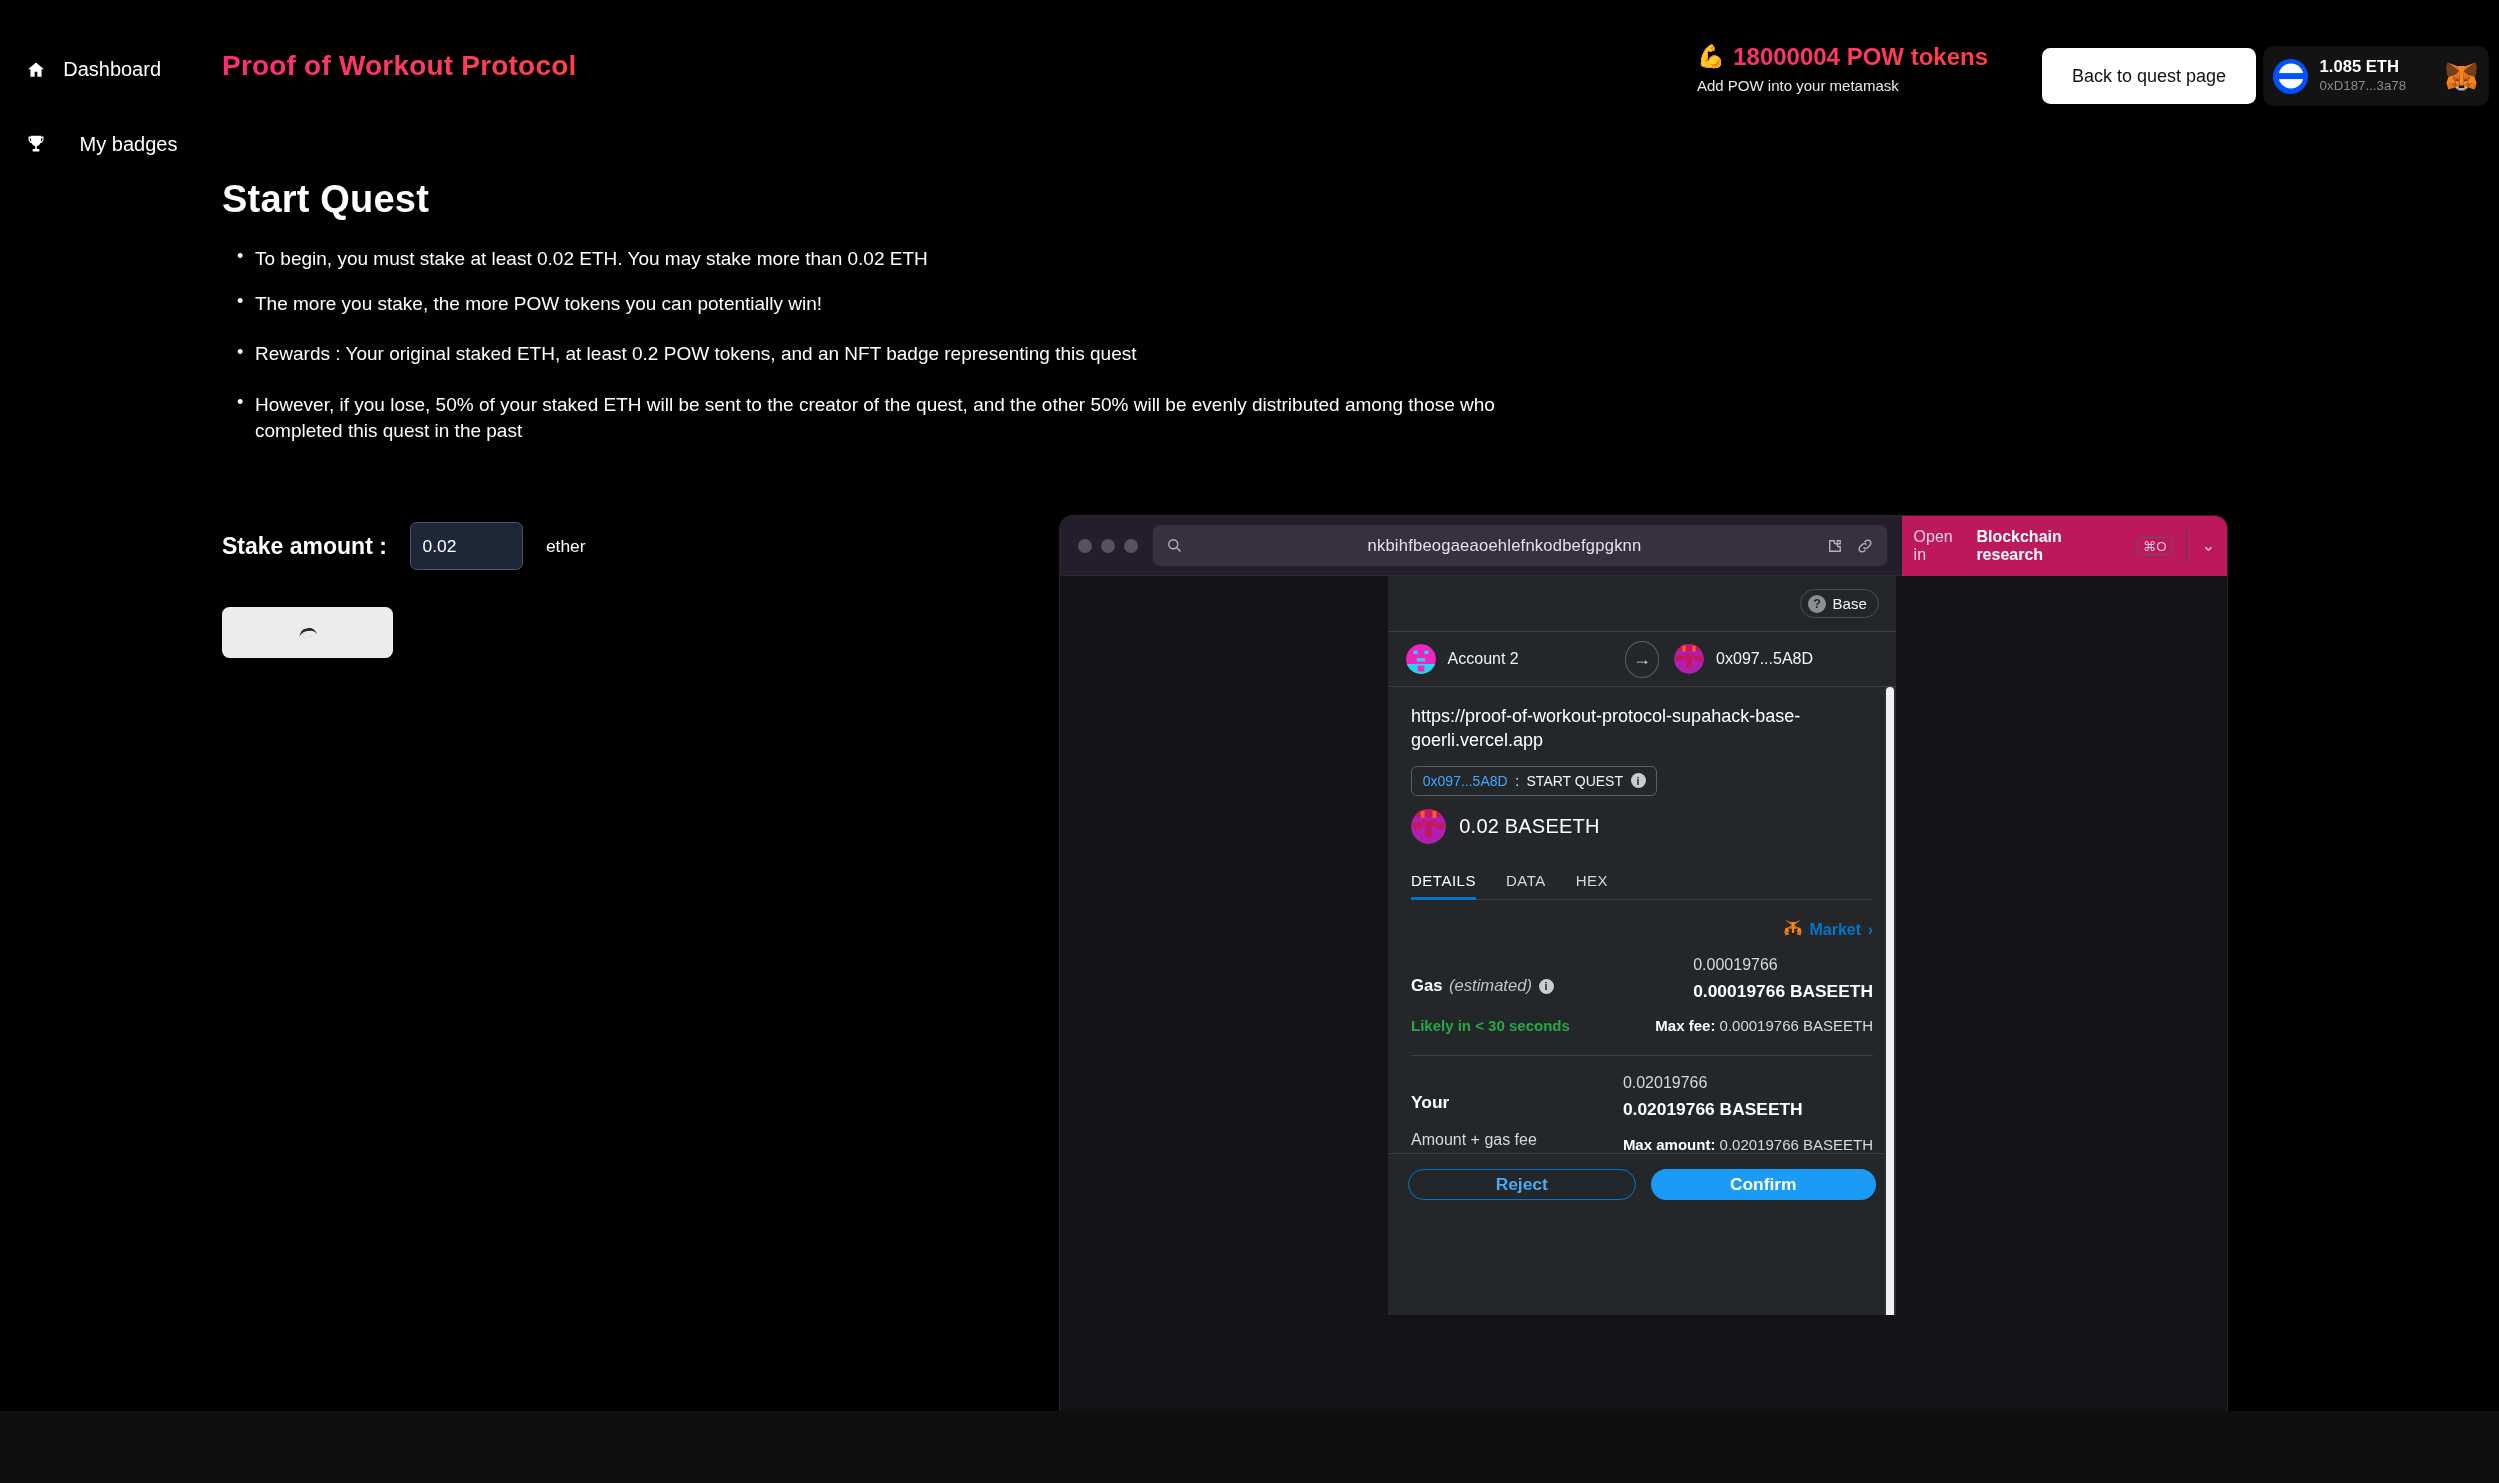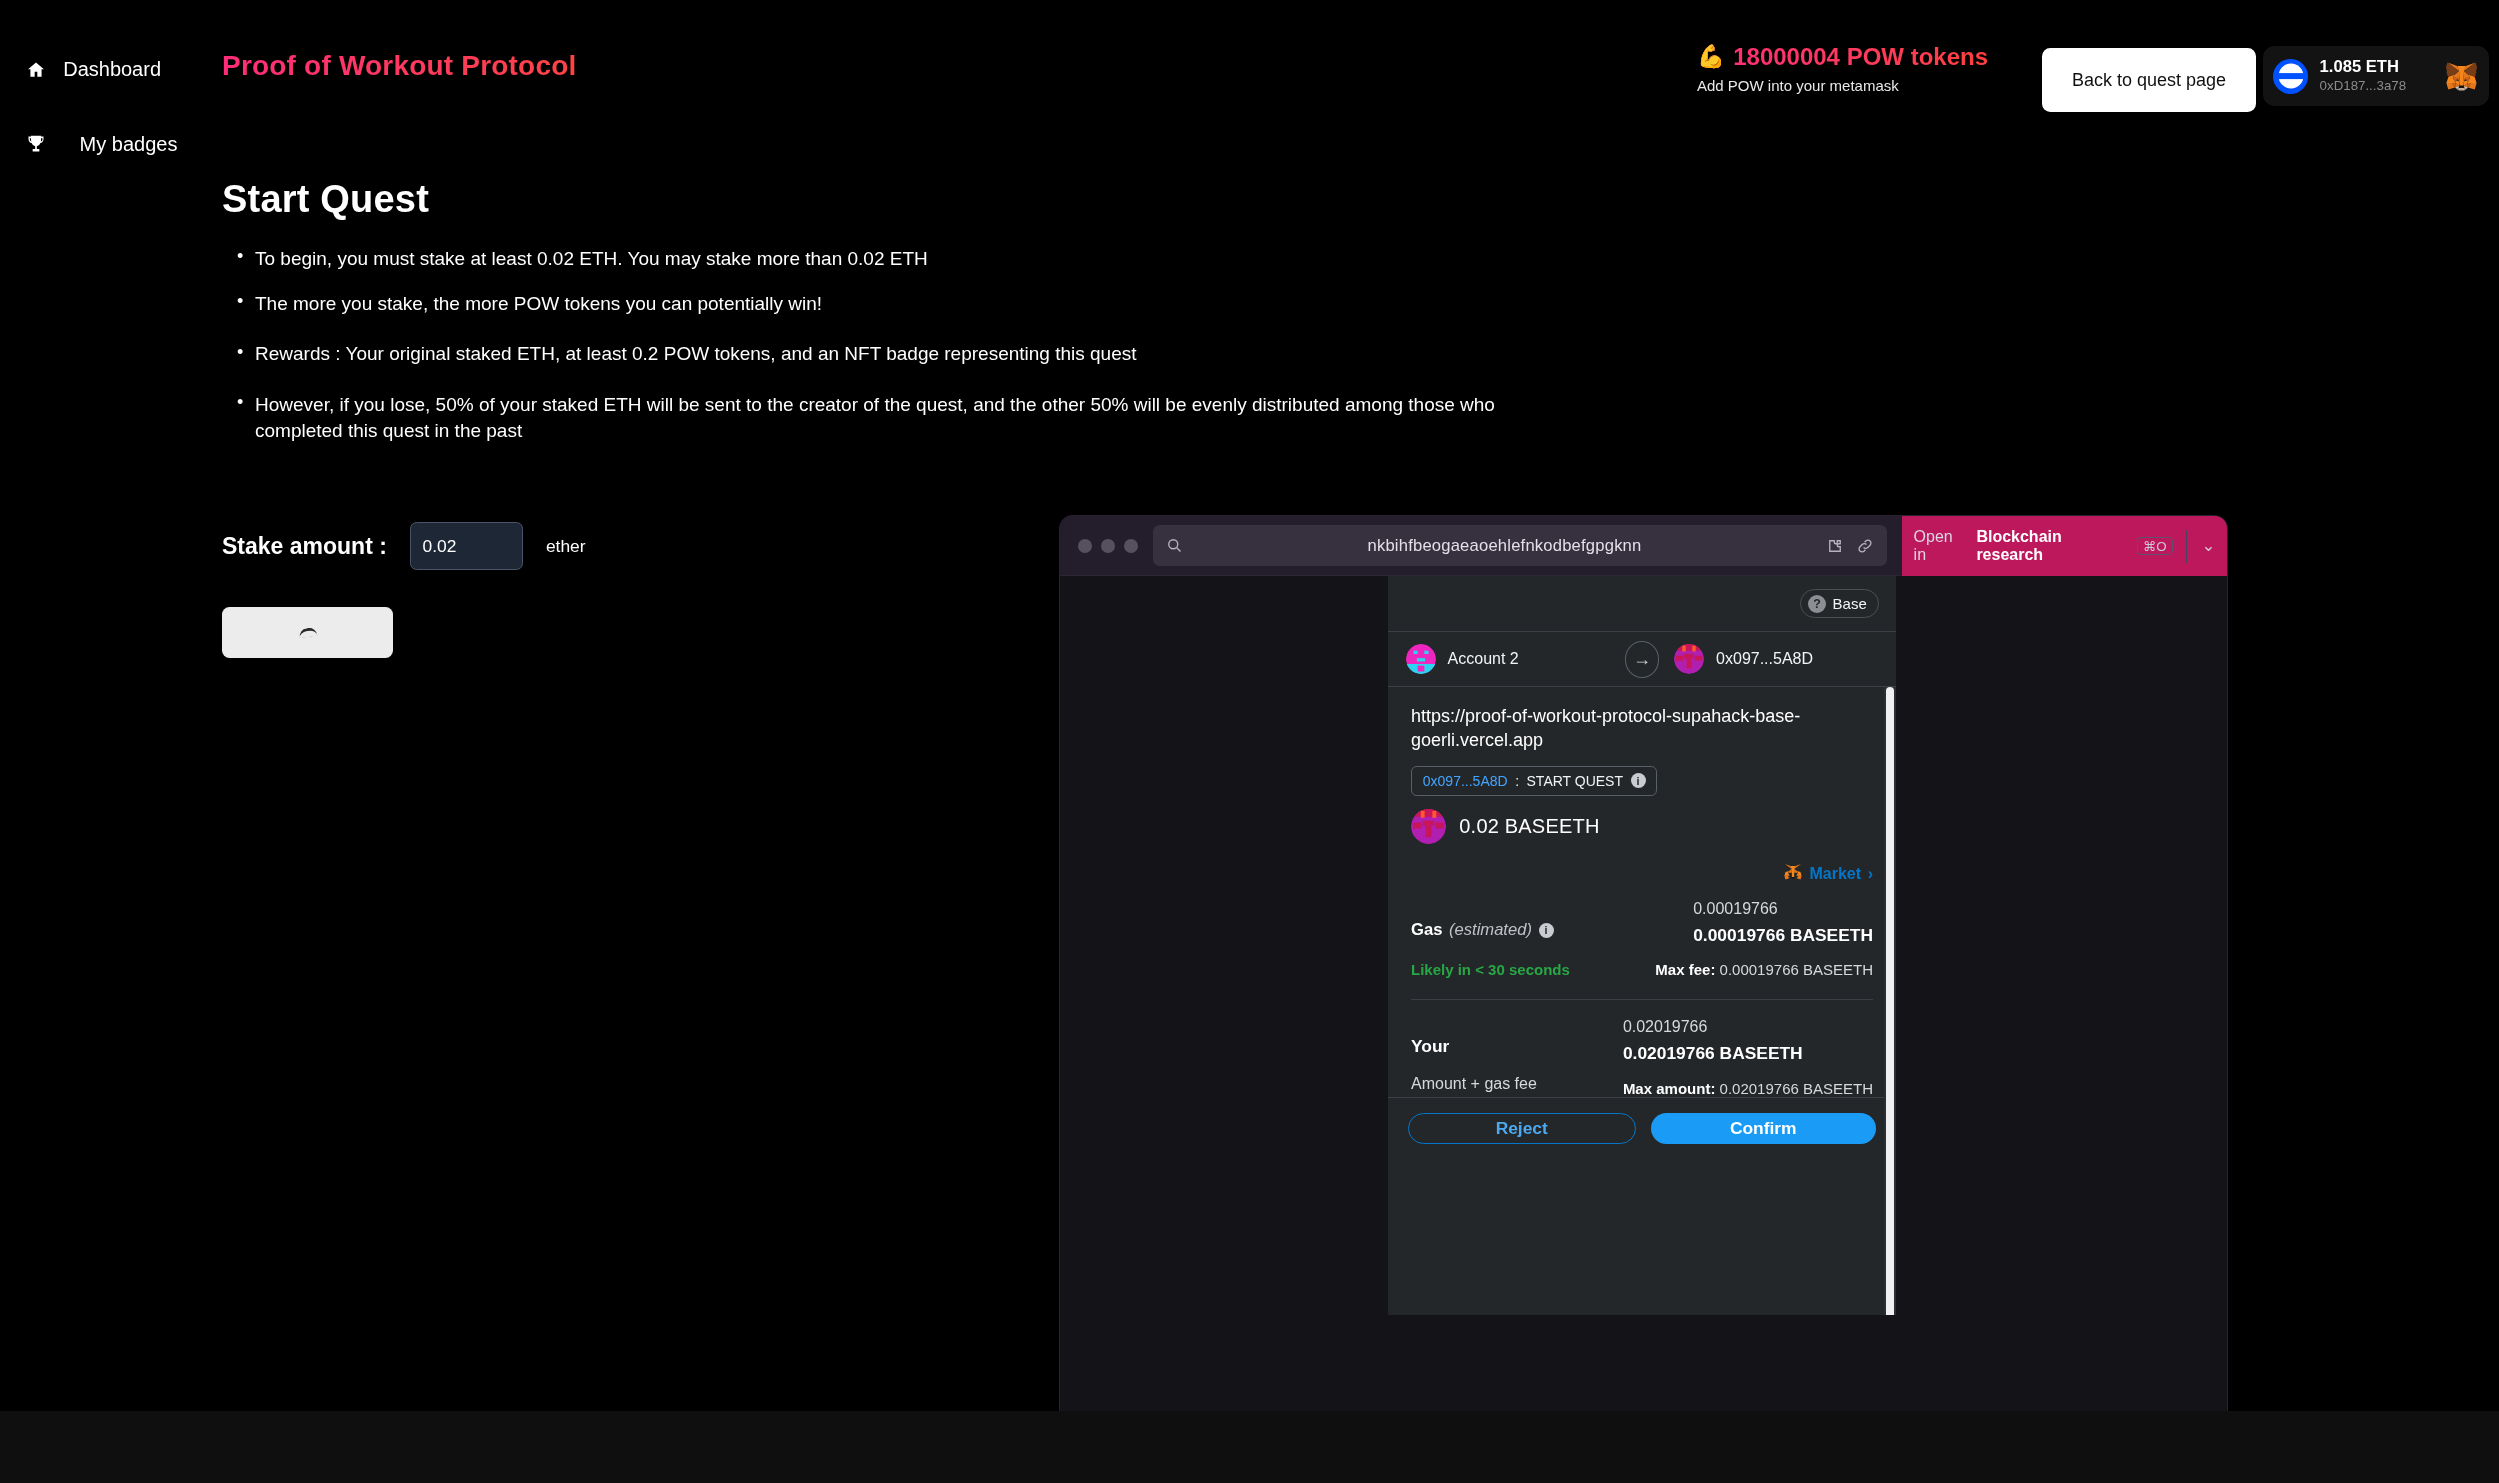--- a/index.html
+++ b/index.html
@@ -39,21 +39,21 @@
     font-size: 24px; font-weight: bold;
     background: linear-gradient(90deg,#ff2d78 0%,#ff3a5e 55%,#ff4040 100%);
     -webkit-background-clip: text; background-clip: text; color: transparent;
     cursor: pointer;
   }
   .bicep { font-size: 22.4px; -webkit-text-fill-color: initial; color:#ff2d78; line-height:1;}
   .pow-sub { font-size: 15px; color: #e9e9e9; margin-top: 5.8px; }
 
   .back-btn {
     position: absolute; left: 2042px; top: 48px;
-    width: 214px; height: 64px; border-radius: 8.3px;
+    width: 214px; height: 56px; border-radius: 8.3px;
     background: #ffffff; color: #111; font-size: 18px;
     display: flex; align-items: center; justify-content: center;
     border: none; cursor: pointer; font-family: inherit;
   }
 
   .wallet-pill {
     position: absolute; left: 2263px; top: 46px;
     width: 226px; height: 60px; border-radius: 11.6px;
     background: #131313; display: flex; align-items: center;
     padding: 0 10px; gap: 11.6px; cursor: pointer;
@@ -435,20 +435,25 @@
                   <rect x="22" y="2" width="4" height="7" fill="#ff5a2e"></rect>
                   <rect x="2" y="14" width="9" height="6" fill="#c8165a"></rect>
                   <rect x="25" y="14" width="9" height="6" fill="#c8165a"></rect>
                   <rect x="12" y="12" width="12" height="5" fill="#c8165a"></rect>
                   <rect x="15" y="17" width="6" height="12" fill="#c8165a"></rect>
                 </svg>
               </span>
               <span class="amount-txt">0.02 BASEETH</span>
             </div>
 
+            <div class="mm-tabs">
+              <div class="mm-tab active">DETAILS</div>
+              <div class="mm-tab">DATA</div>
+              <div class="mm-tab">HEX</div>
+            </div>
           </div>
 
           <div class="details-body">
             <div class="market-row">
               <span>
                 <svg width="20" height="20" viewBox="0 0 40 40">
                   <path fill="#e2761b" d="M36 4 22.4 14l2.5-6z"></path>
                     <path fill="#e4761b" d="M4 4l13.4 10.1L15.1 8z"></path>
                   <path fill="#e4761b" d="M31 27.2l-3.6 5.5 7.7 2.1 2.2-7.5zM2.7 27.3L4.9 34.8l7.7-2.1-3.6-5.5z"></path>
                   <path fill="#e4761b" d="M12.2 18.1l-2.1 3.2 7.6.3-.3-8.2zM27.8 18.1l-5.3-4.8-.2 8.3 7.6-.3z"></path>

